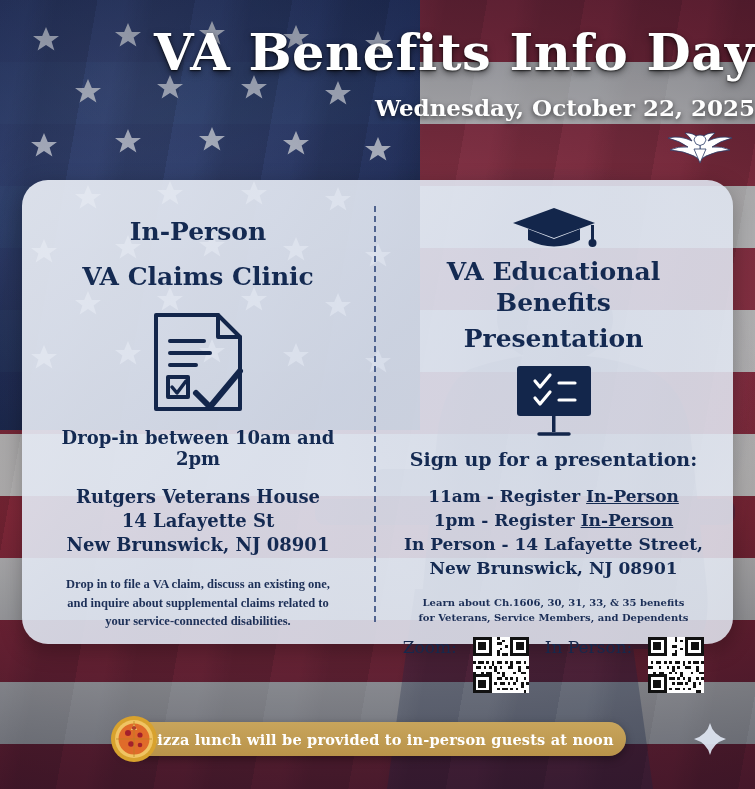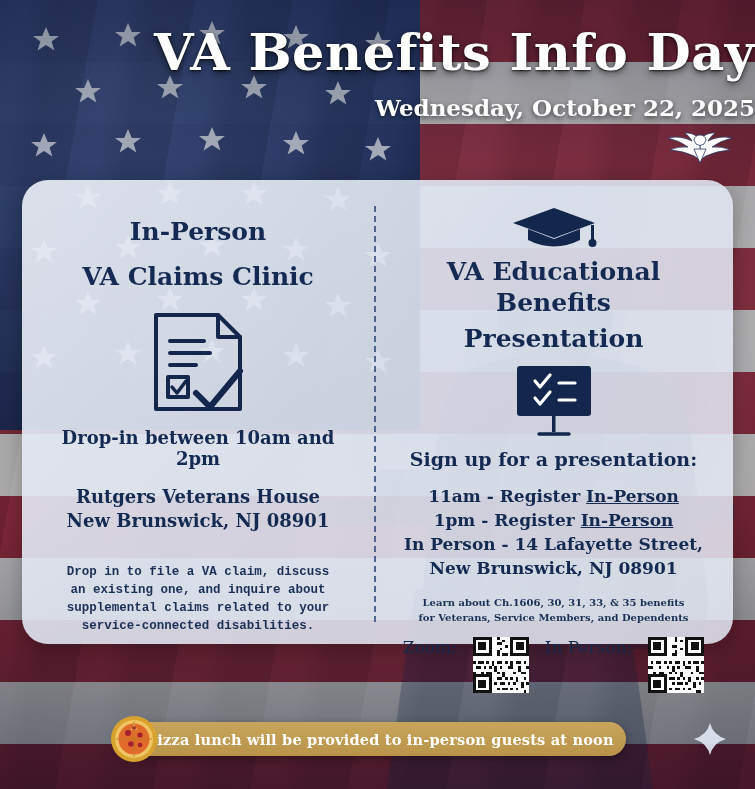--- a/index.html
+++ b/index.html
@@ -123,22 +123,22 @@
 
   .dropin {
     font-family: "DejaVu Serif", serif;
     font-weight:bold; font-size:18px; color:#142a52; margin-top: 6px;
   }
   .addr {
     font-family: "DejaVu Serif", serif;
     font-weight:bold; font-size:18px; color:#142a52; line-height:1.35; margin-top:16px;
   }
   .blurb {
-    font-family: Liberation Mono, monospace;
-    font-weight:bold; font-size:12.5px; color:#1c2f57; line-height:1.45; margin-top:30px;
+    font-family: Liberation Serif, serif;
+    font-weight:bold; font-size:12.5px; color:#1c2f57; line-height:1.45; margin-top:18px;
     padding: 0 26px;
   }
 
   .signup {
     font-family: "DejaVu Serif", serif;
     font-weight:bold; font-size:19px; color:#142a52; margin-top: 12px;
   }
   .times {
     font-family: "DejaVu Serif", serif;
     font-weight:bold; font-size:17px; color:#142a52; line-height:1.42; margin-top:14px;
@@ -276,20 +276,21 @@
             <path d="M38 80 l5 6 l9 -12" stroke-width="3.5"></path>
             <path d="M62 86 l14 14 l30 -36" stroke-width="6"></path>
           </g>
         </svg>
       </div>
 
       <div class="dropin">Drop-in between 10am and 2pm</div>
 
       <div class="addr">
         <div>Rutgers Veterans House</div>
+        <div>14 Lafayette St</div>
         <div>New Brunswick, NJ 08901</div>
       </div>
 
       <div class="blurb">Drop in to file a VA claim, discuss an existing one, and inquire about supplemental claims related to your service-connected disabilities.</div>
     </div>
 
     <div class="col col-right">
       <div class="icon-wrap" style="margin:4px 0 2px;">
         <svg width="86" height="46" viewBox="0 0 86 46" xmlns="http://www.w3.org/2000/svg">
           <g fill="#13264b">

